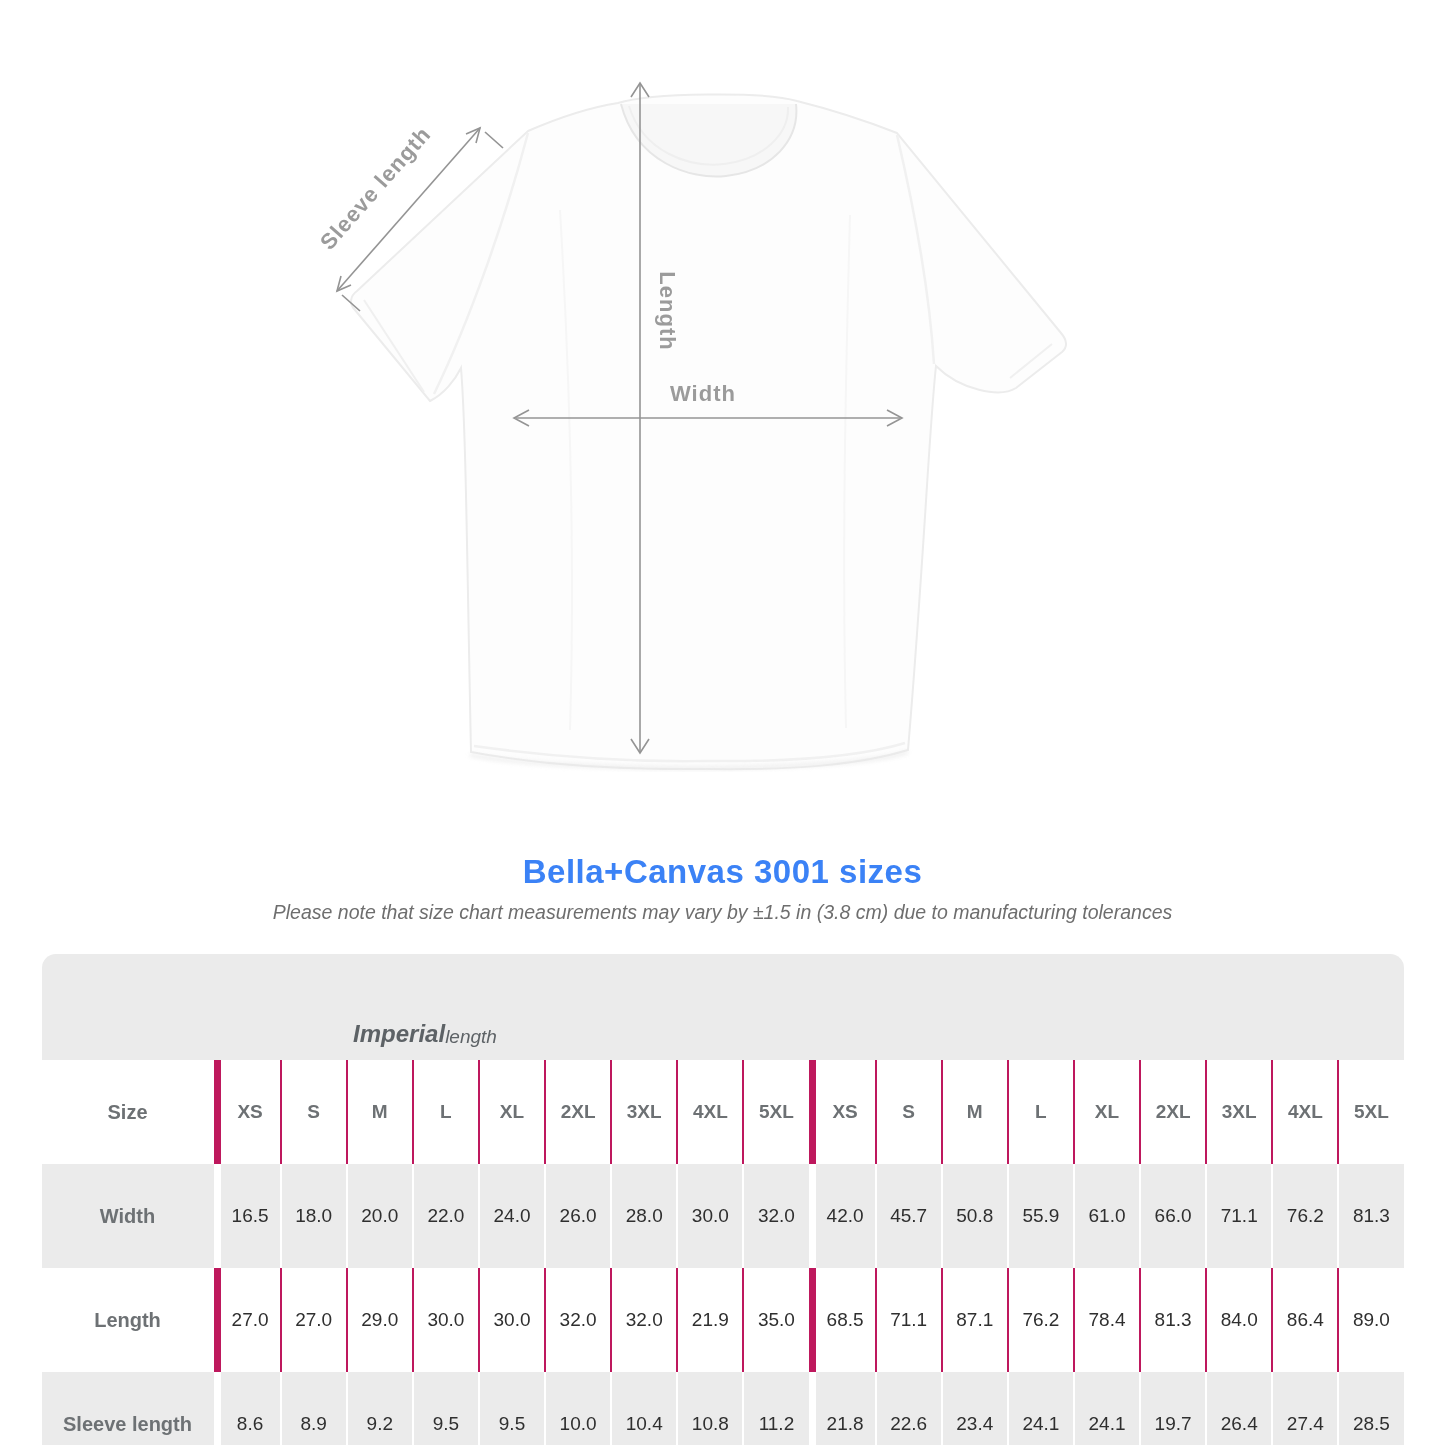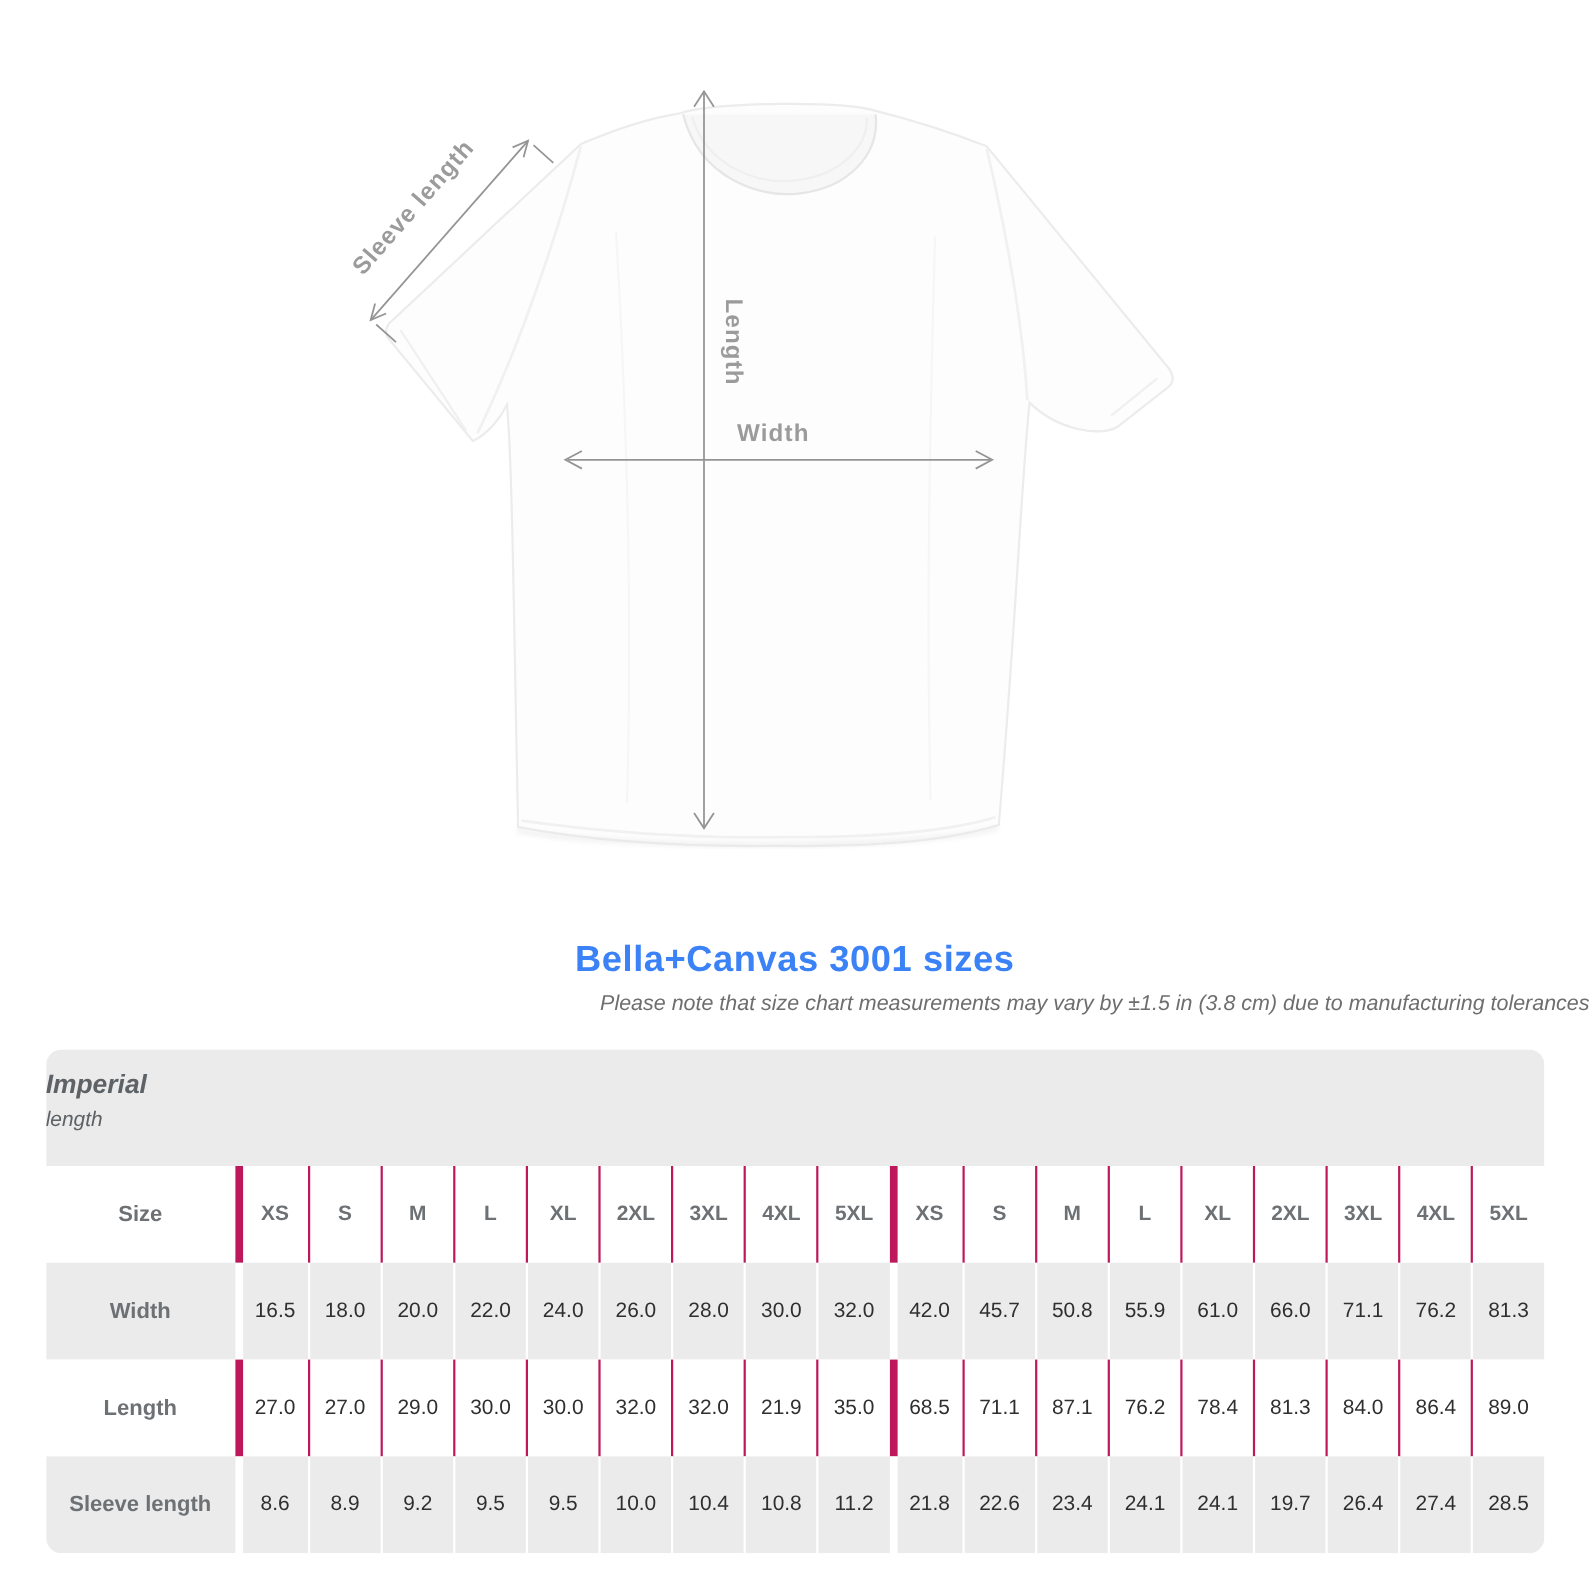--- a/index.html
+++ b/index.html
@@ -2,31 +2,31 @@
 <html><head>
 <meta charset="utf-8">
 <style>
   html,body{margin:0;padding:0;background:#ffffff;}
   body{width:1445px;height:1445px;font-family:"Liberation Sans",sans-serif;-webkit-font-smoothing:antialiased;}
   .page{position:relative;width:1445px;height:1445px;overflow:hidden;background:#fff;}
 
   .diagram{display:block;width:1445px;height:845px;}
 
   .title{margin:8px 0 0;text-align:center;font-size:33px;font-weight:bold;color:#3b82f6;letter-spacing:.5px;}
-  .subtitle{margin:10px 0 0;text-align:right;font-size:19.5px;font-style:italic;color:#6e6e6e;}
+  .subtitle{margin:10px 0 0;text-align:center;font-size:19.5px;font-style:italic;color:#6e6e6e;}
 
   .size-table{width:1362px;margin:30px auto 0;border-radius:14px;overflow:hidden;}
   .band{display:grid;grid-template-columns:172px repeat(18,1fr);background:#ebebeb;height:106px;}
-  .band-cell{display:flex;flex-direction:column;align-items:flex-start;justify-content:center;padding-bottom:12px;}
+  .band-cell{display:flex;flex-direction:row;align-items:flex-end;justify-content:center;padding-bottom:12px;}
   .band-cell.imperial{grid-column:1/11;grid-row:1;}
   .band-cell.metric{grid-column:11/20;grid-row:1;}
   .band-title{font-size:24px;font-weight:bold;font-style:italic;color:#5d6266;}
   .band-unit{font-size:19px;font-style:italic;color:#5d6266;margin-top:7px;}
 
-  .trow{display:grid;grid-template-columns:172px repeat(18,1fr);height:88px;}
+  .trow{display:grid;grid-template-columns:172px repeat(18,1fr);height:104px;}
   .trow.white{background:#ffffff;}
   .trow.gray{background:#ebebeb;}
   .cell{display:flex;align-items:center;justify-content:center;font-size:19px;color:#2f2f2f;white-space:nowrap;}
   .trow.white .cell{border-left:2px solid #be185d;}
   .trow.gray .cell{border-left:2px solid #ffffff;}
   .trow .cell.thick{border-left-width:7px;}
   .trow .cell.label{border-left:none;font-weight:bold;font-size:20px;color:#6d7174;}
   .cell.hdr{font-weight:bold;color:#6d7174;}
 </style>
 </head>

